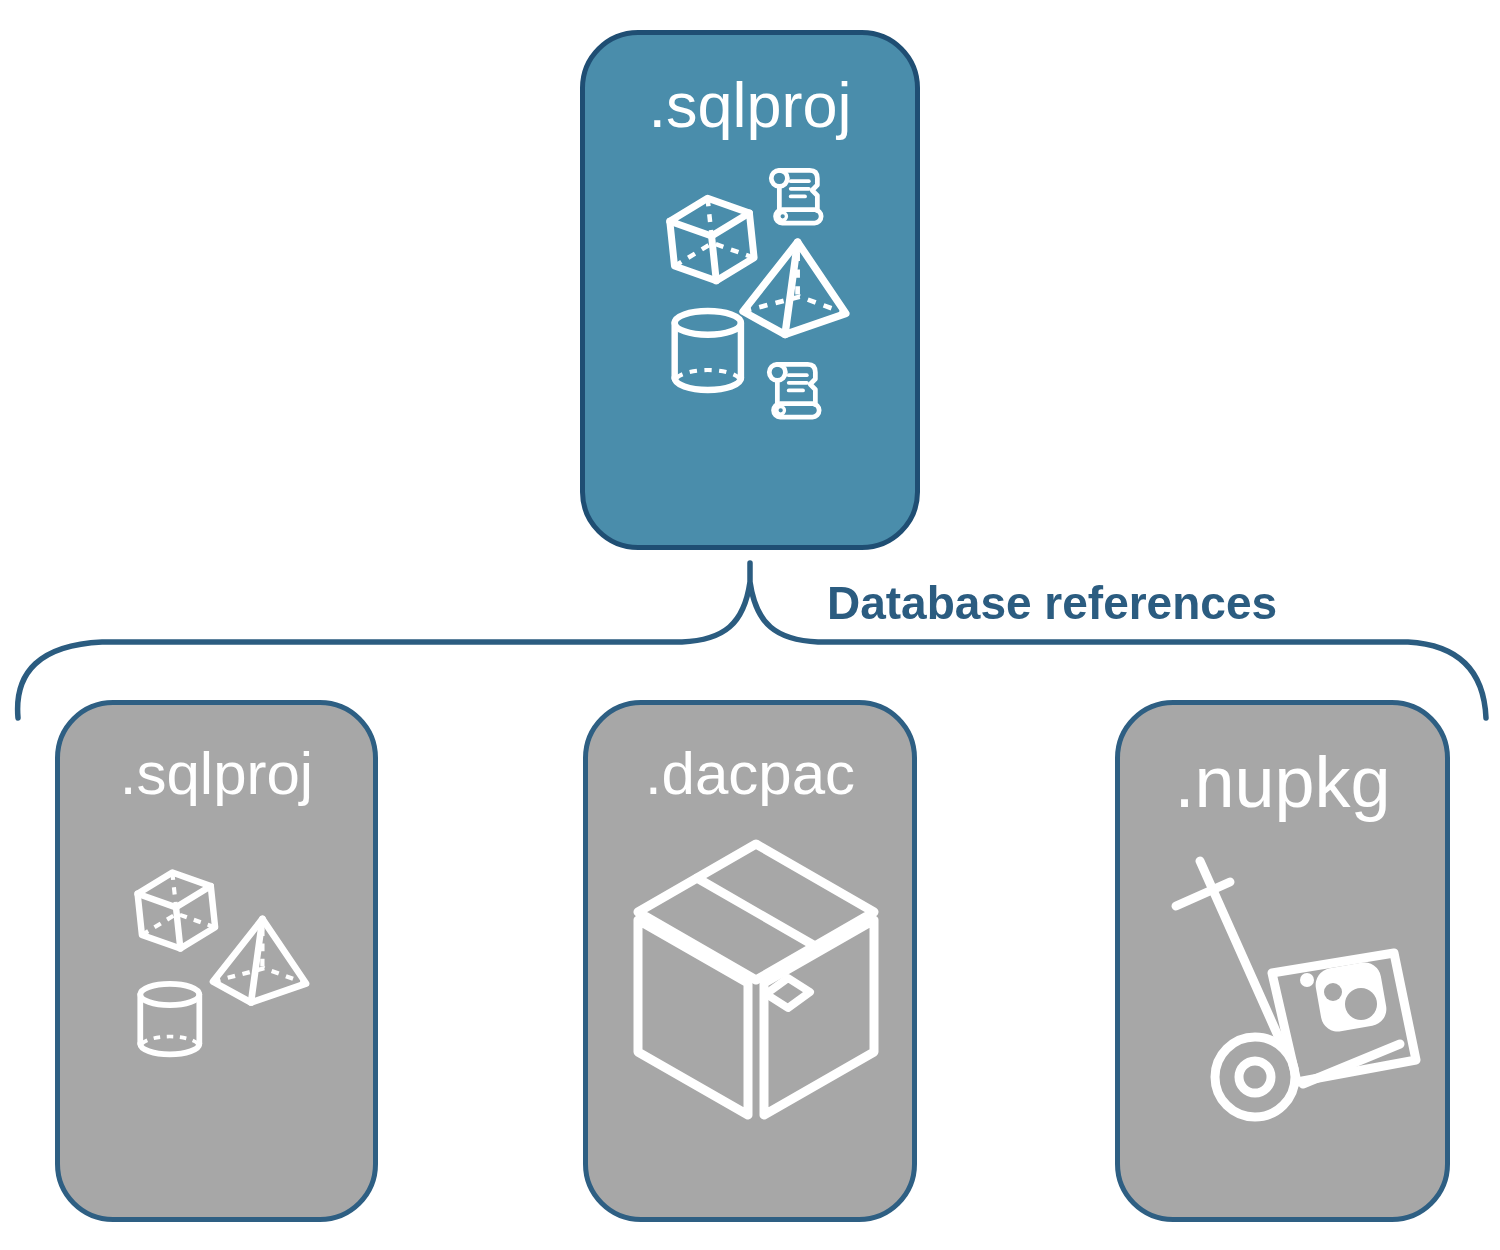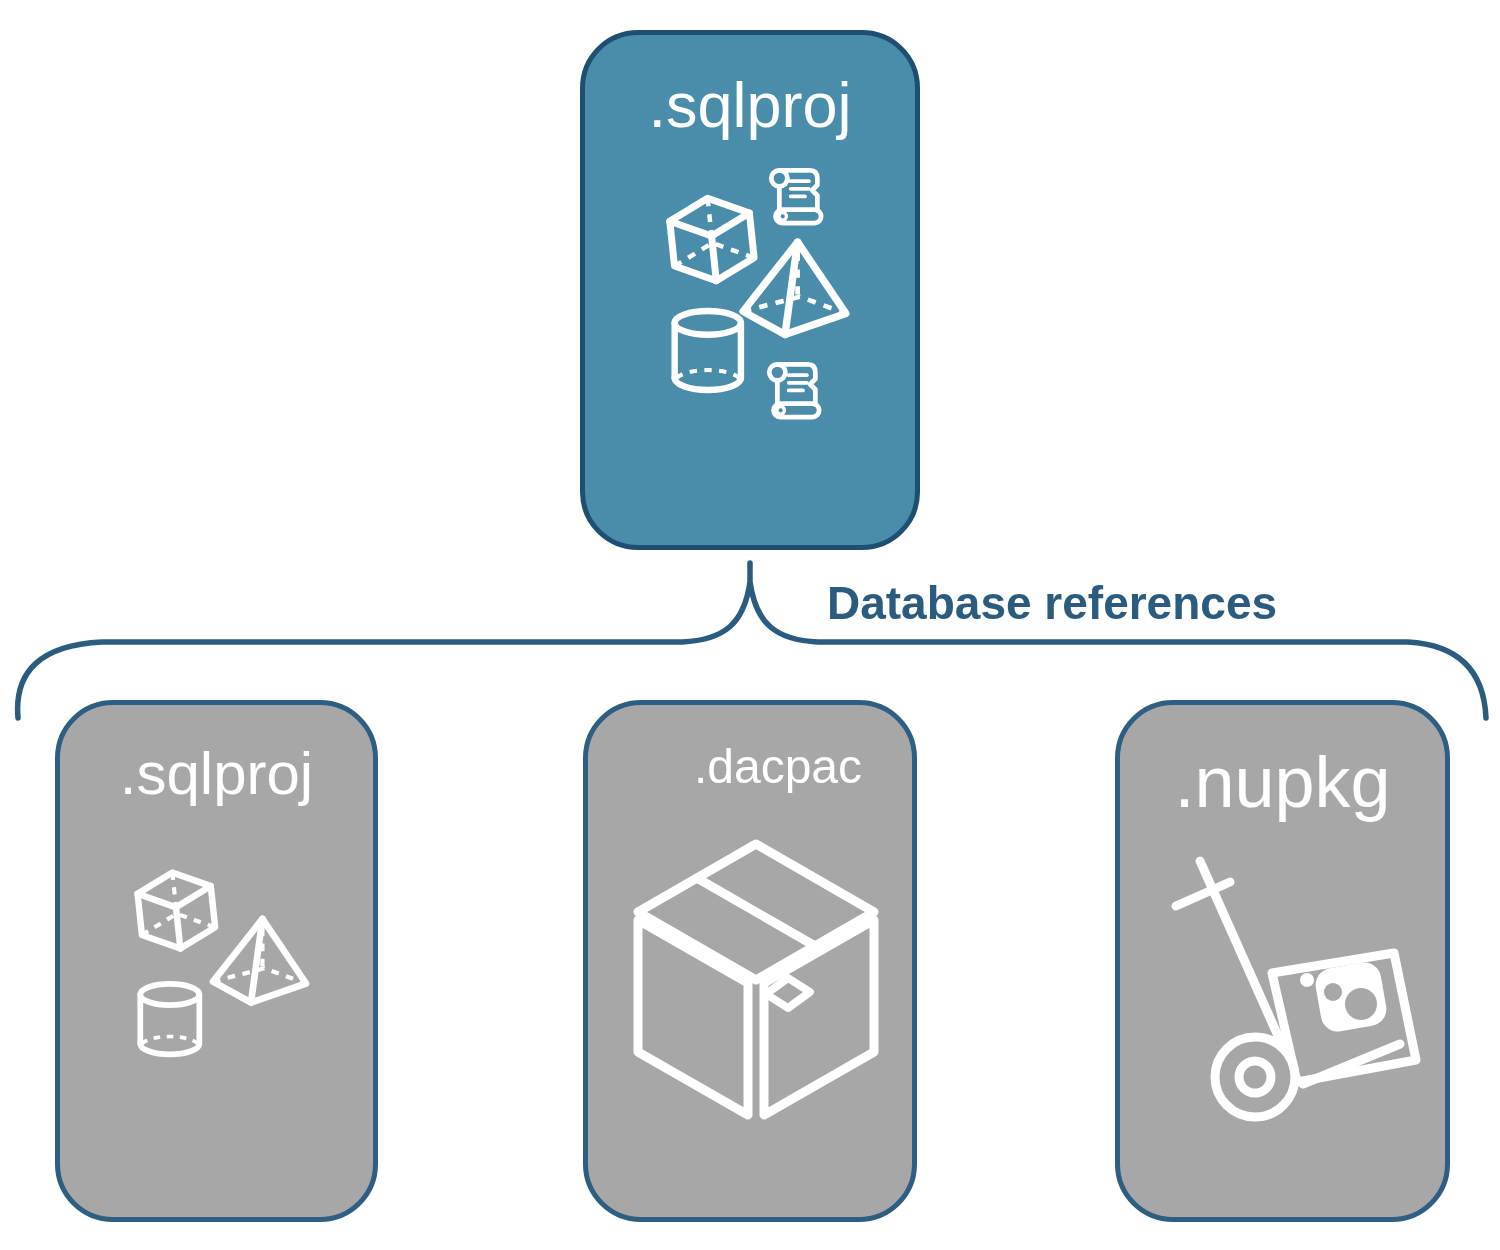--- a/index.html
+++ b/index.html
@@ -18,21 +18,21 @@
   }
   #root-box .title{font-size:63px;}
   .child{
     top:700px;height:522px;
     background:var(--gray);border:5px solid var(--border_child);border-radius:58px;
   }
   #child-sqlproj{left:55px;width:323px;}
   #child-dacpac{left:583px;width:334px;}
   #child-nupkg{left:1115px;width:335px;}
   #child-sqlproj .title{font-size:60px;}
-  #child-dacpac .title{font-size:48px;margin-left:28px;}
+  #child-dacpac .title{font-size:60px;}
   #child-nupkg .title{font-size:72px;top:36px;}
   #edge-label{
     position:absolute;left:815px;top:576px;width:480px;
     font-size:46px;font-weight:bold;color:var(--line);white-space:nowrap;margin-left:12px;
   }
   svg.icons{position:absolute;pointer-events:none;}
   #brace-svg{position:absolute;left:0;top:0;pointer-events:none;}
   .wstroke{stroke:#fff;fill:none;stroke-linecap:round;stroke-linejoin:round;}
   .dashed{stroke-dasharray:8 8;stroke-linecap:butt;}
 </style>

